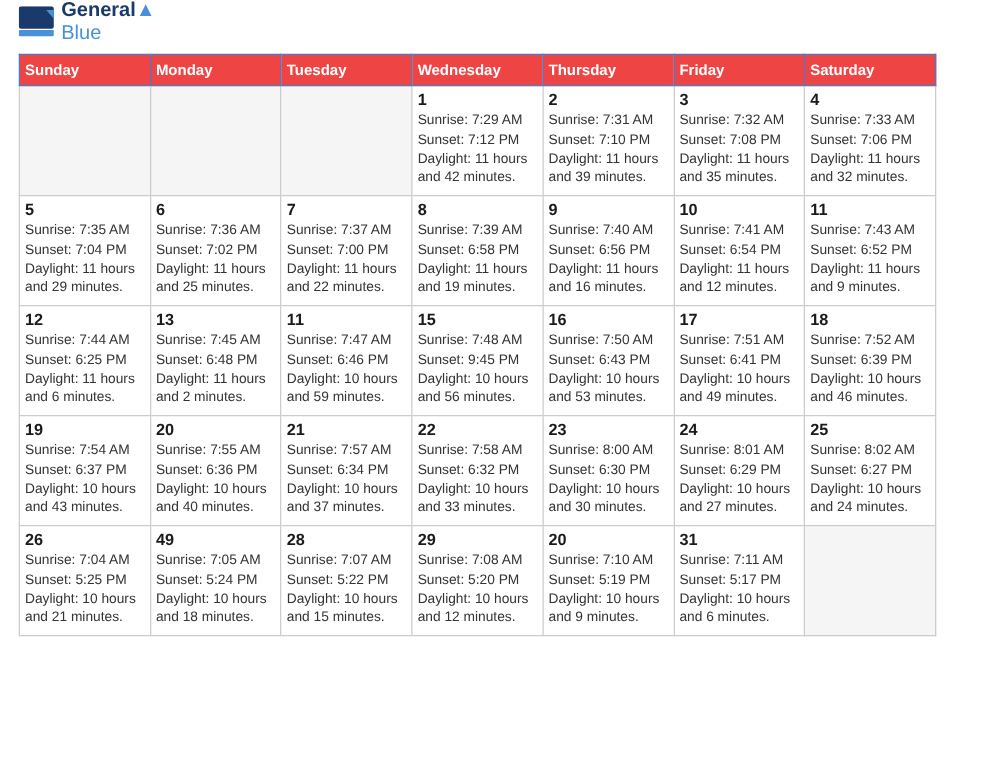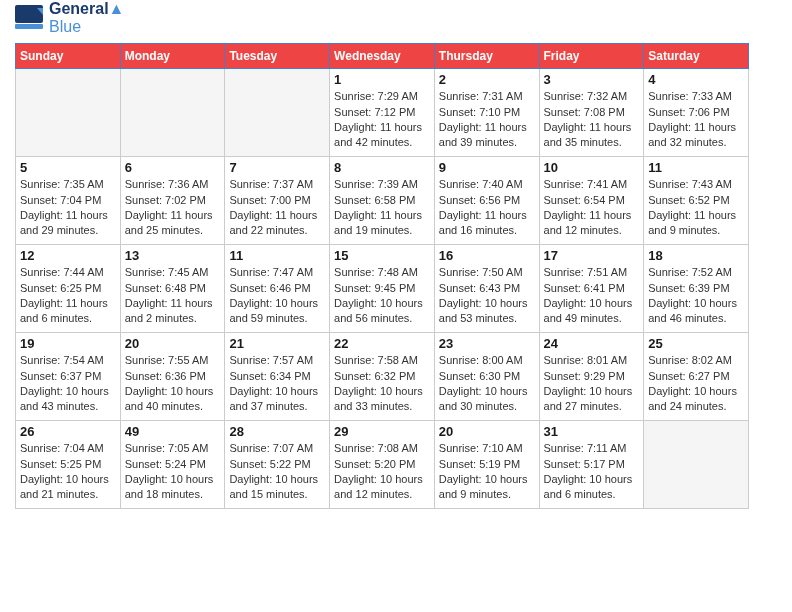--- a/index.html
+++ b/index.html
@@ -220,21 +220,21 @@
           <td>
             <span class="day-num">23</span>
             <div class="day-info">Sunrise: 8:00 AM
 Sunset: 6:30 PM
 Daylight: 10 hours
 and 30 minutes.</div>
           </td>
           <td>
             <span class="day-num">24</span>
             <div class="day-info">Sunrise: 8:01 AM
-Sunset: 9:29 PM
+Sunset: 6:29 PM
 Daylight: 10 hours
 and 27 minutes.</div>
           </td>
           <td>
             <span class="day-num">25</span>
             <div class="day-info">Sunrise: 8:02 AM
 Sunset: 6:27 PM
 Daylight: 10 hours
 and 24 minutes.</div>
           </td>

